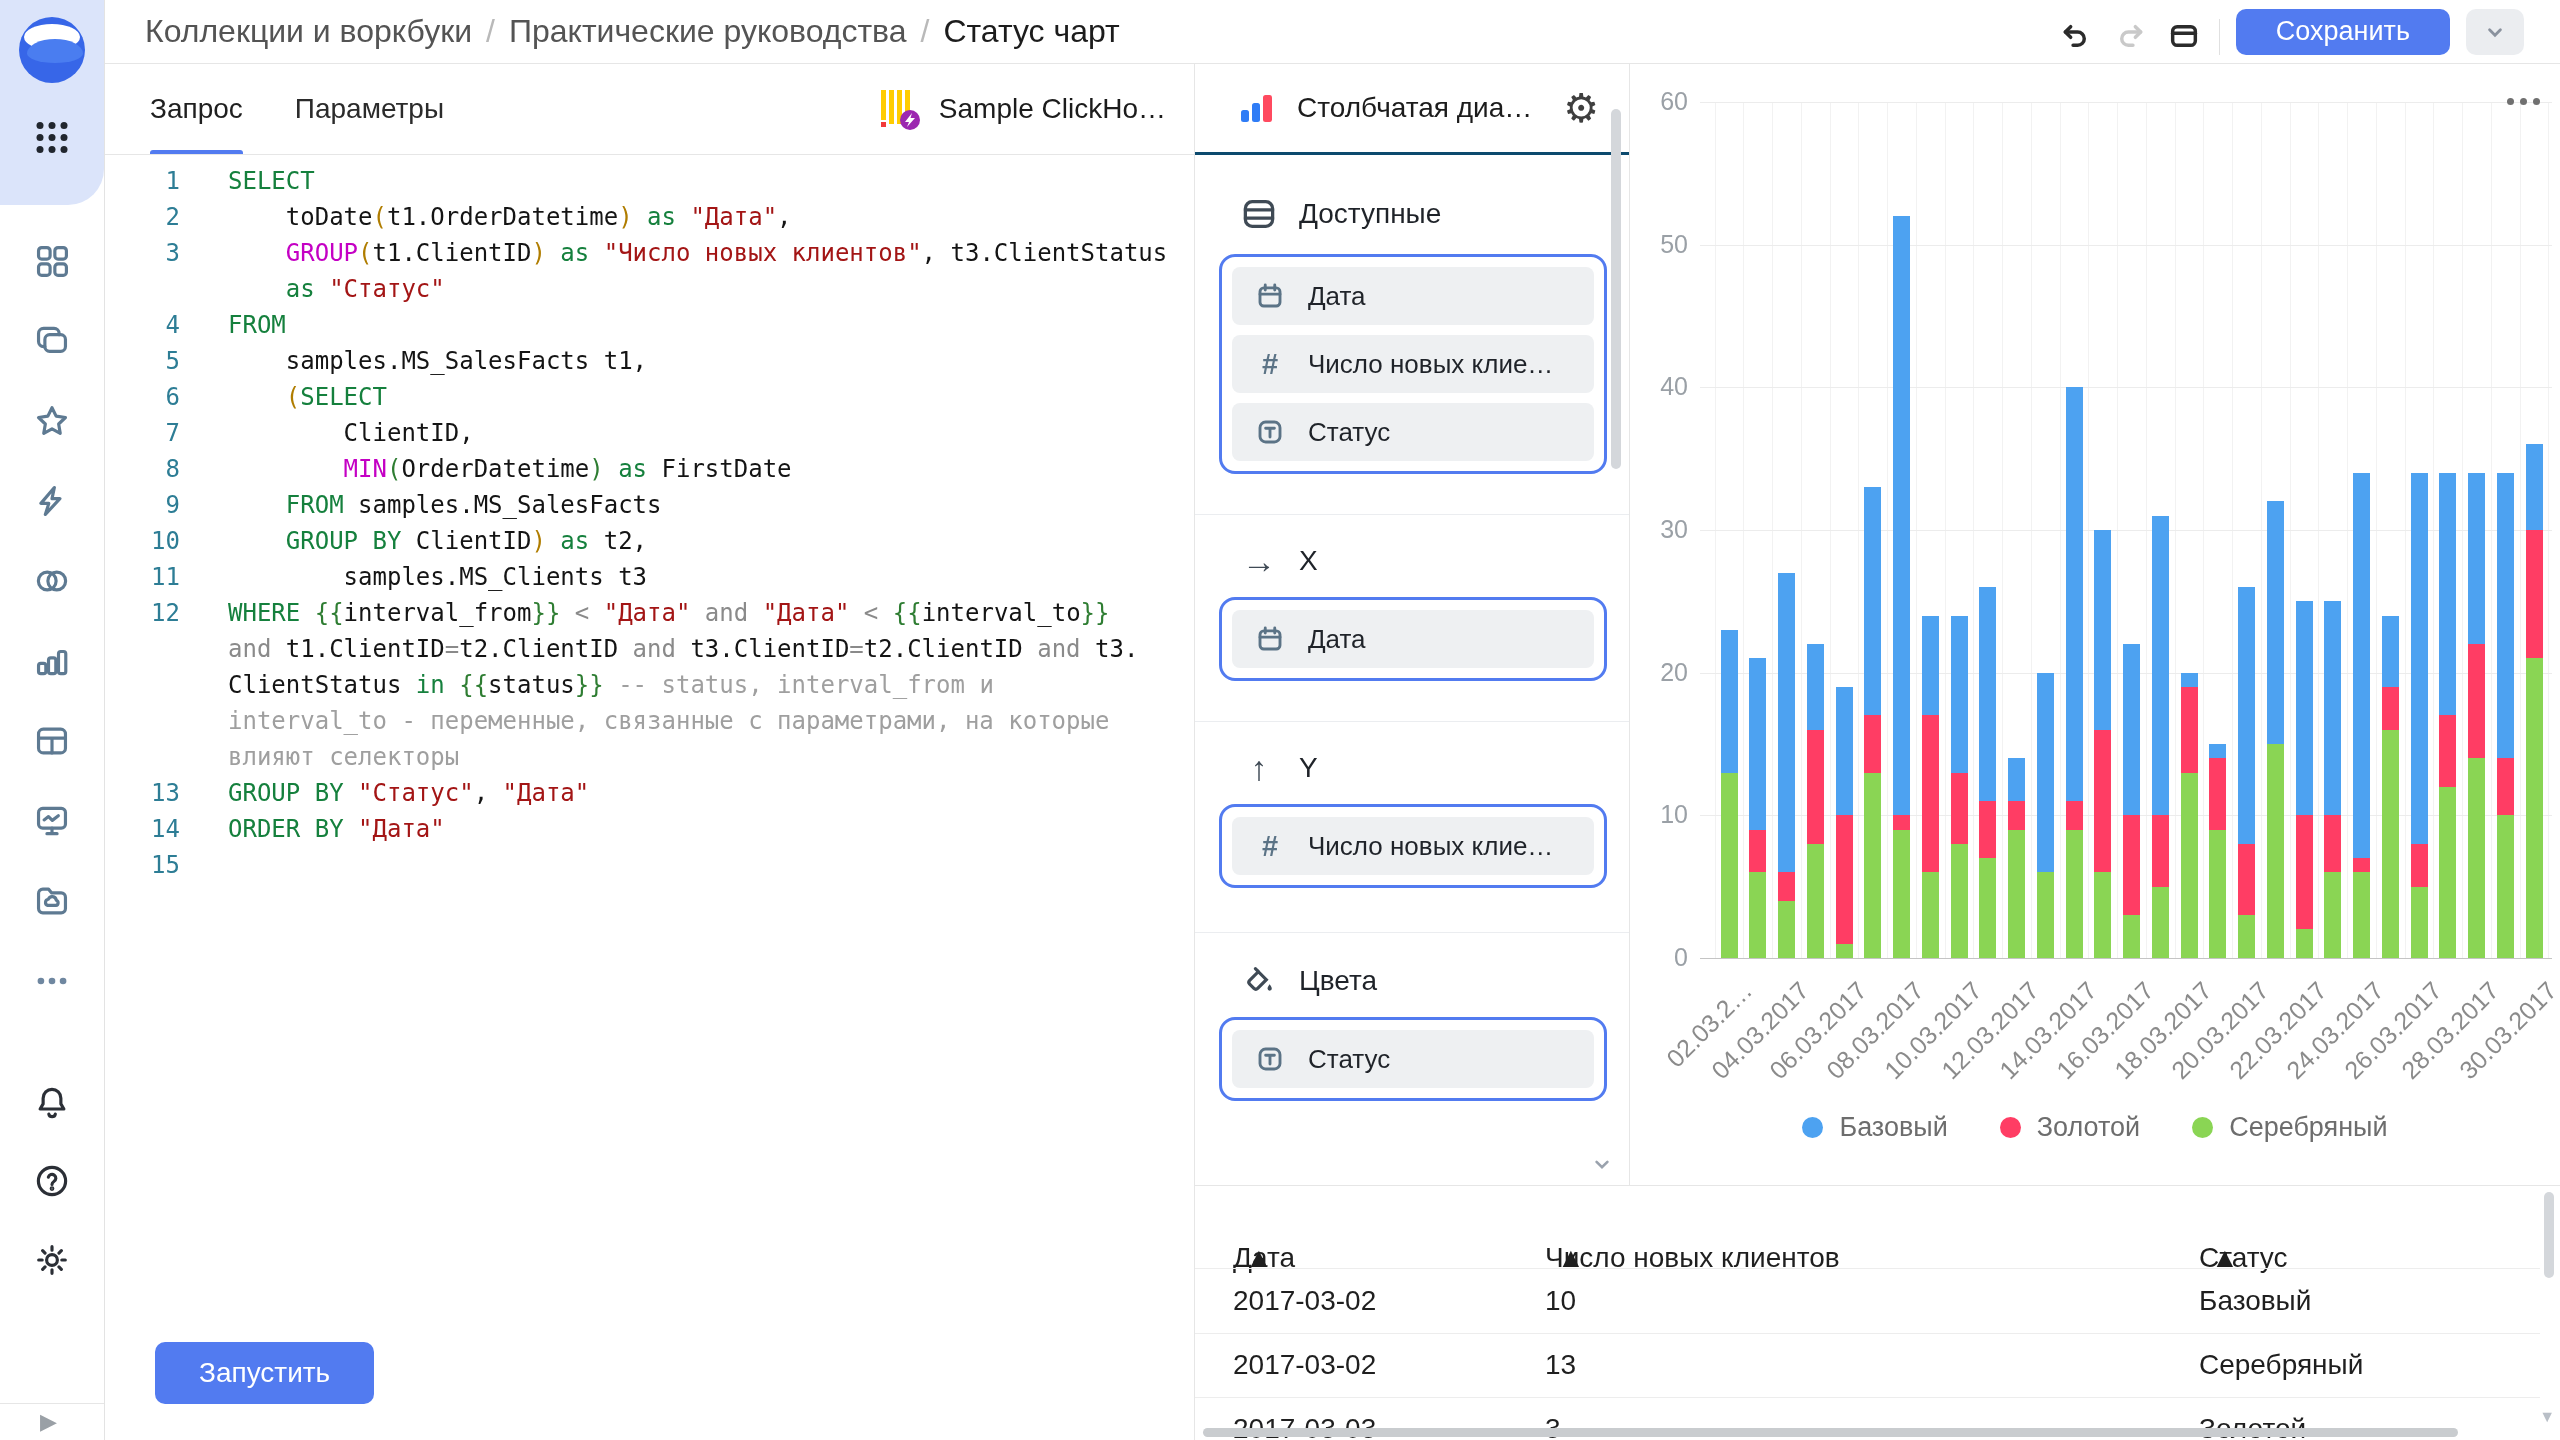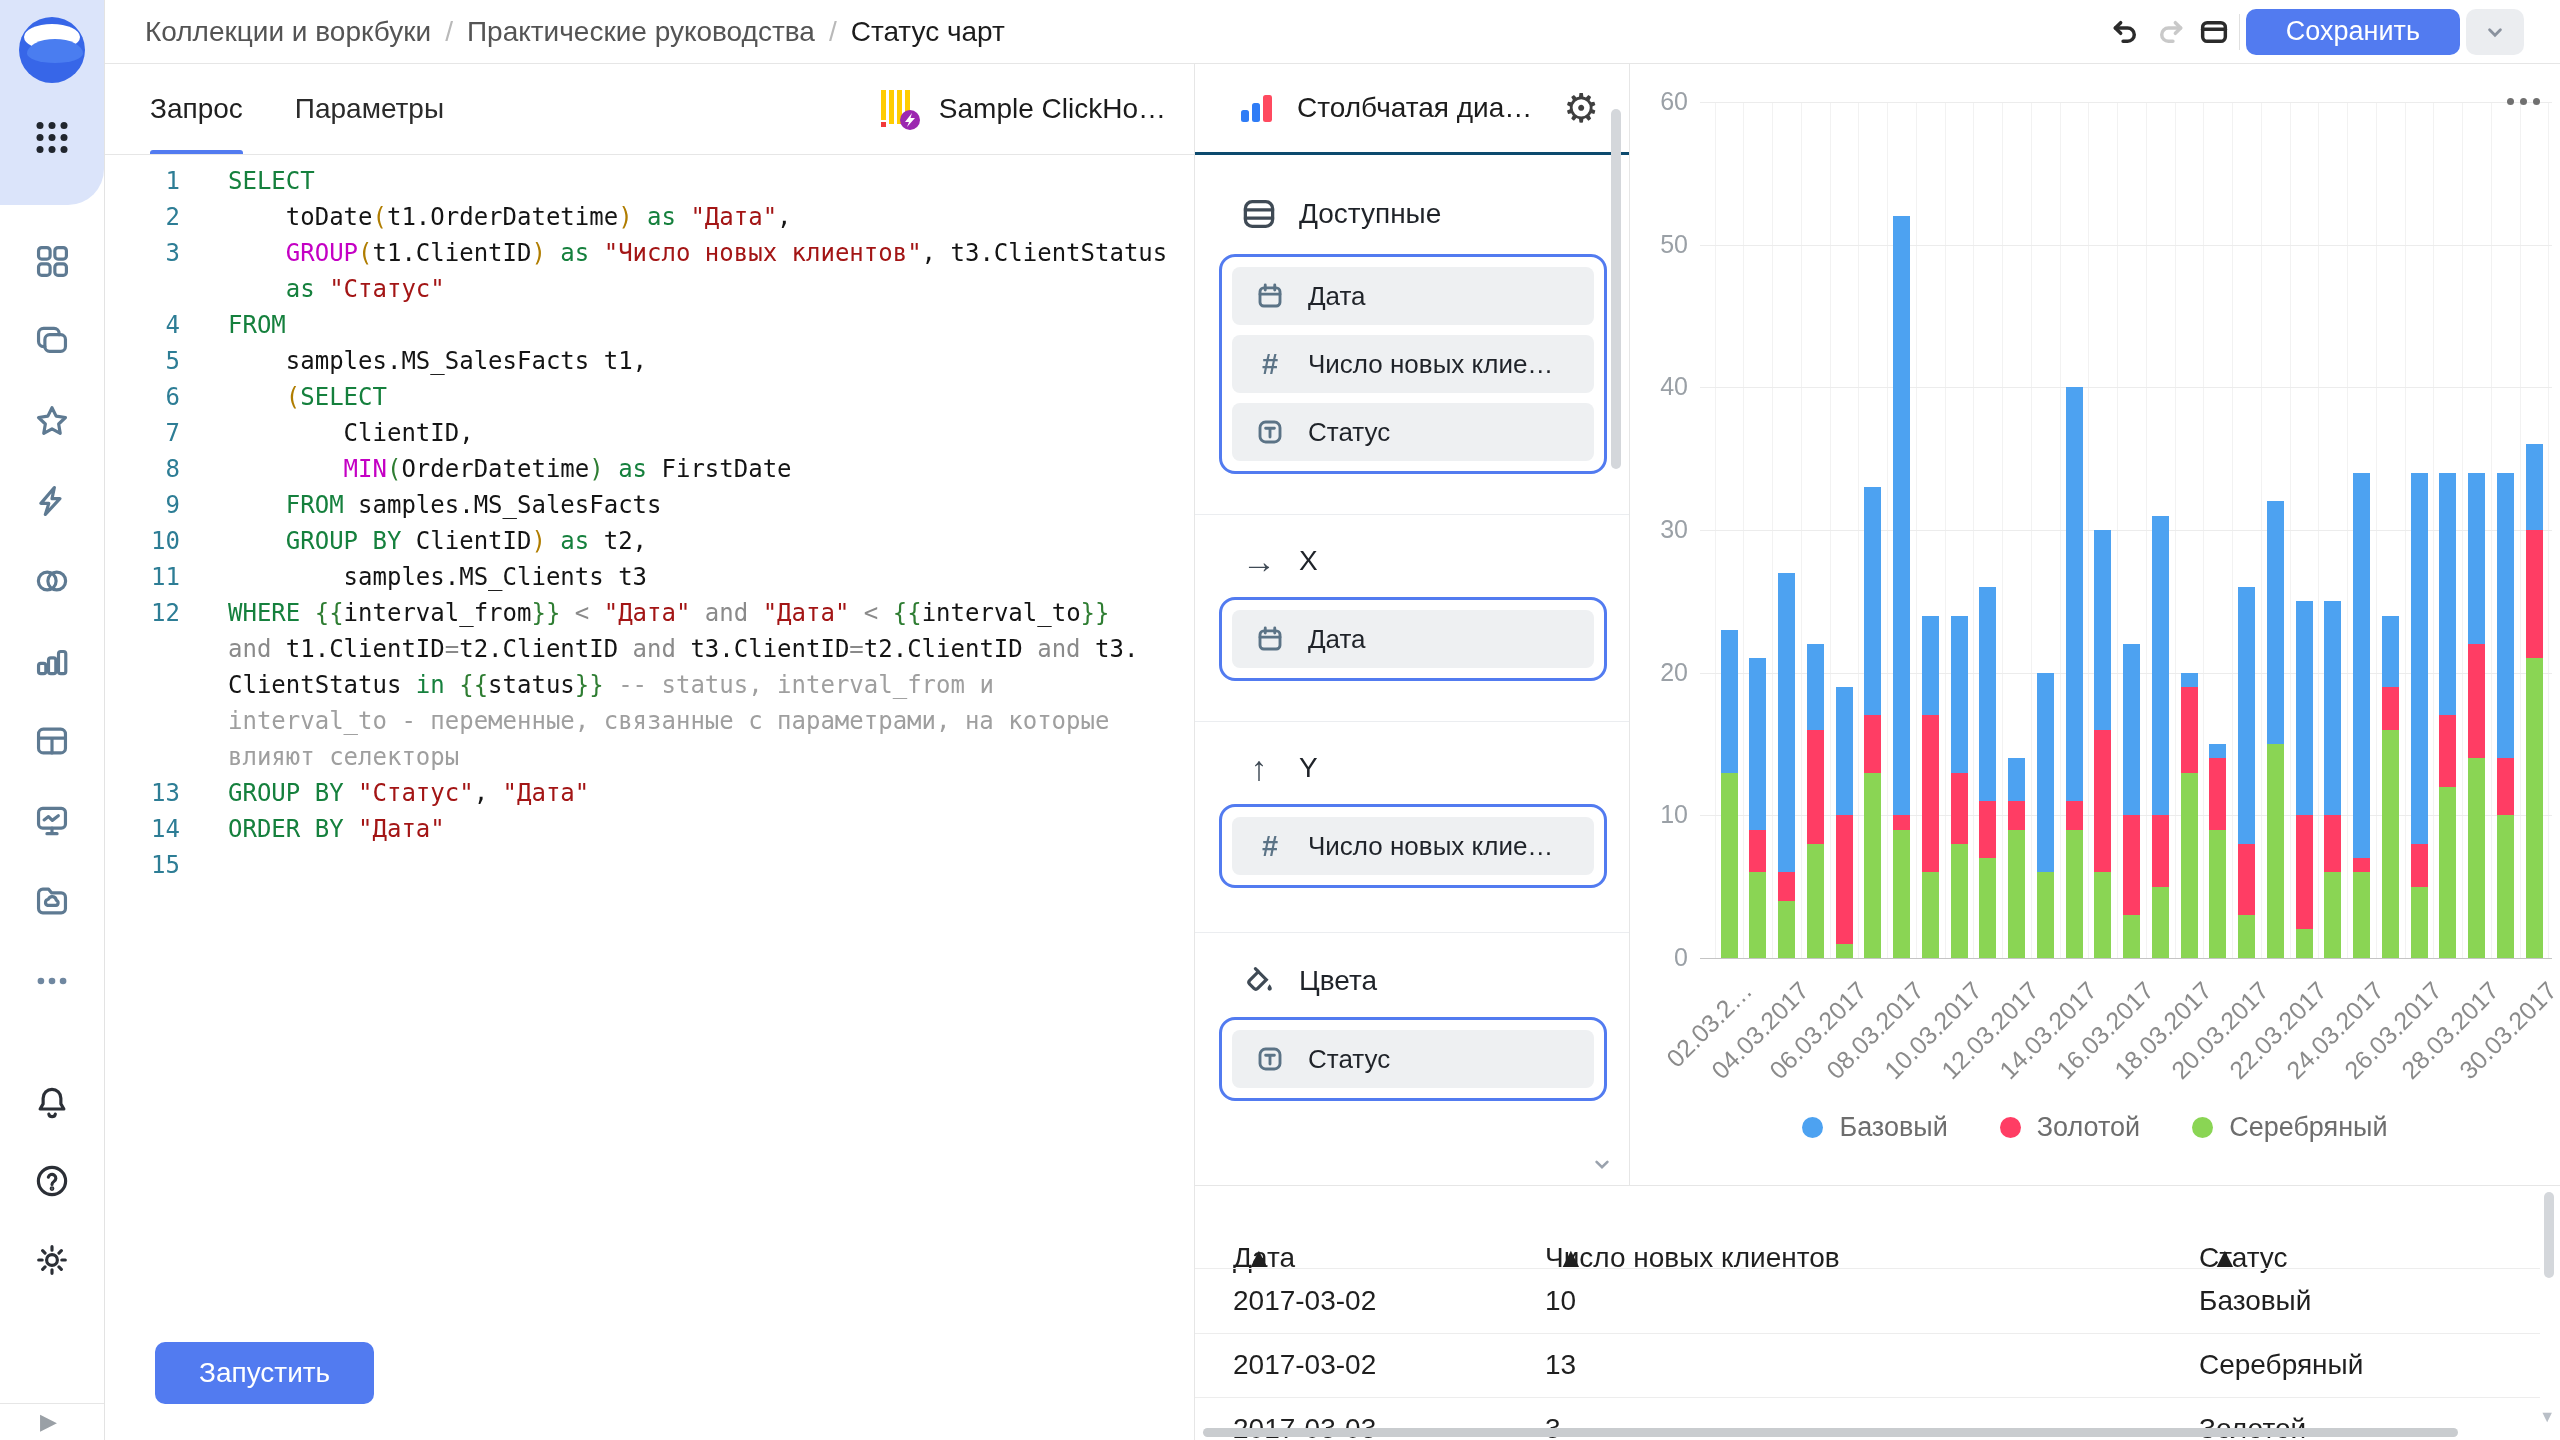--- a/index.html
+++ b/index.html
@@ -25,24 +25,24 @@
   .side-icons.mid { top:242px; gap:42px; color:#5e7a92; }
   .side-icons.low { top:1083px; gap:41px; color:#2b2f36; }
   .side-ic { width:38px; height:38px; display:flex; align-items:center; justify-content:center; cursor:pointer; }
   .side-ic svg { width:38px; height:38px; stroke:currentColor; fill:none; stroke-width:2; stroke-linecap:round; stroke-linejoin:round; }
   .sidebar-foot { position:absolute; left:0; bottom:0; width:100%; height:37px; border-top:1px solid #e6e6e6;
                   display:flex; align-items:center; padding-left:40px; color:#9aa0a6; font-size:22px; }
 
   
   .topbar { position:absolute; left:105px; top:0; width:2455px; height:64px; border-bottom:1px solid #e6e6e6;
             display:flex; align-items:center; background:#fff; z-index:4; }
-  .breadcrumb { margin-left:40px; font-size:28px; color:#545454; display:flex; gap:14px; align-items:flex-start; white-space:nowrap; }
+  .breadcrumb { margin-left:40px; font-size:32px; color:#545454; display:flex; gap:14px; align-items:flex-start; white-space:nowrap; }
   .breadcrumb .sep { color:#b9b9b9; }
   .breadcrumb .cur { color:#1c1c1c; }
-  .top-actions { margin-left:auto; display:flex; align-items:center; gap:6px; padding-right:36px; }
+  .top-actions { margin-left:auto; display:flex; align-items:flex-end; gap:16px; padding-right:36px; }
   .tool-ic { width:38px; height:38px; display:flex; align-items:center; justify-content:center; cursor:pointer; }
   .tool-ic svg { width:32px; height:32px; fill:none; stroke-width:2.6; stroke-linecap:round; stroke-linejoin:round; }
   .tool-sep { width:1px; height:36px; background:#e0e0e0; }
   .btn-save { height:46px; padding:0 40px; border:none; border-radius:10px; background:#527bf0; color:#fff;
               font-size:27px; font-family:inherit; cursor:pointer; }
   .btn-save-more { height:46px; width:58px; border:none; border-radius:10px; background:#ebedf0; cursor:pointer;
                    display:flex; align-items:center; justify-content:center; }
 
   
   .query-panel { position:absolute; left:105px; top:64px; width:1090px; height:1376px; background:#fff;

